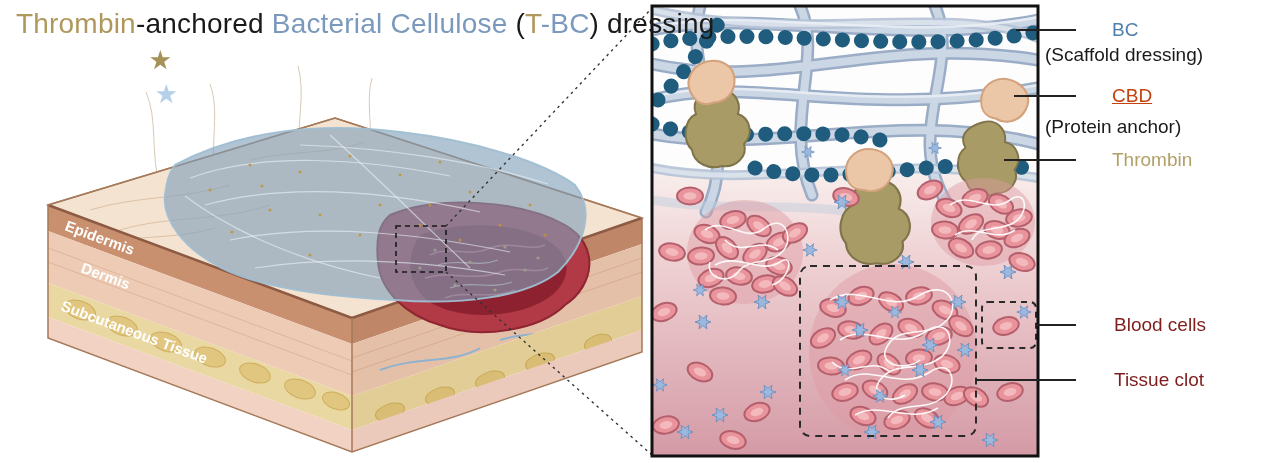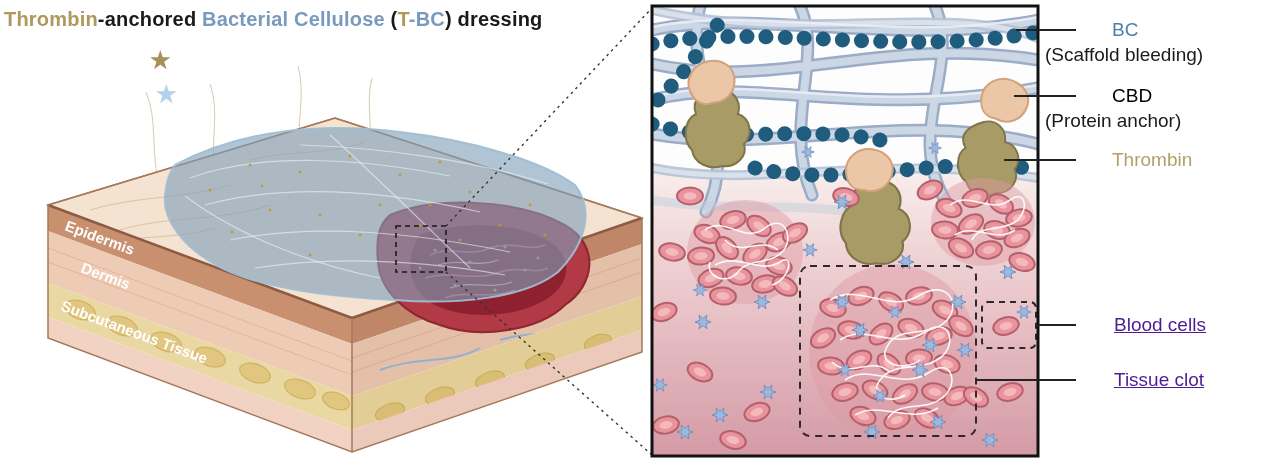--- a/index.html
+++ b/index.html
@@ -1,26 +1,26 @@
 <!DOCTYPE html>
 <html><head>
 <meta charset="utf-8">
 <style>
   html,body{margin:0;padding:0;background:#ffffff;}
   .stage{position:relative;width:1268px;height:463px;background:#ffffff;
          font-family:"Liberation Sans",sans-serif;overflow:hidden;}
   .abs{position:absolute;}
-  .title{left:4px;top:8px;font-size:20px;font-weight:700;letter-spacing:.2px;white-space:nowrap;}
+  .title{left:16px;top:8px;font-size:28px;font-weight:400;letter-spacing:.2px;white-space:nowrap;}
   .t-tan{color:#b0985c;} .t-blue{color:#7b99bd;} .t-black{color:#1a1a1a;}
   .legend-item{display:flex;align-items:center;gap:9px;font-size:17.5px;font-weight:600;color:#111;}
   .legend-star{font-size:23px;line-height:1;transform:translateY(-1px);}
   .star-tan{color:#a69257;} .star-blue{color:#b7d0ea;}
   .plabel-name{font-size:19px;font-weight:400;white-space:nowrap;margin-left:32px;}
   .plabel-desc{font-size:19px;font-weight:400;color:#1a1a1a;white-space:nowrap;}
-  .name-bc{color:#4d7fae;} .name-cbd{color:#000000;} .name-thrombin{color:#b2a067;} .name-black{color:#4c1d95;text-decoration:underline;}
+  .name-bc{color:#4d7fae;} .name-cbd{color:#c2410c;text-decoration:underline;} .name-thrombin{color:#b2a067;} .name-black{color:#7f1d1d;}
   svg{display:block;}
 </style>
 </head>
 <body>
 
 <div class="stage">
 
   <svg class="abs" style="left:0;top:0" width="1268" height="463" viewBox="0 0 1268 463">
     <defs>
       <linearGradient id="pinkGrad" x1="0" y1="0" x2="0" y2="1">
@@ -374,24 +374,24 @@
   </div>
 
   <div class="abs legend-item" style="left:150px;top:50px">
     <span class="legend-star star-tan">★</span>
   </div>
   <div class="abs legend-item" style="left:156px;top:84px">
     <span class="legend-star star-blue">★</span>
   </div>
 
   <div class="abs plabel-name name-bc" style="left:1080px;top:19px">BC</div>
-  <div class="abs plabel-desc" style="left:1045px;top:44px">(Scaffold bleeding)</div>
+  <div class="abs plabel-desc" style="left:1045px;top:44px">(Scaffold dressing)</div>
 
   <div class="abs plabel-name name-cbd" style="left:1080px;top:85px">CBD</div>
-  <div class="abs plabel-desc" style="left:1045px;top:110px">(Protein anchor)</div>
+  <div class="abs plabel-desc" style="left:1045px;top:116px">(Protein anchor)</div>
 
   <div class="abs plabel-name name-thrombin" style="left:1080px;top:149px">Thrombin</div>
 
   <div class="abs plabel-name name-black" style="left:1082px;top:314px">Blood cells</div>
 
   <div class="abs plabel-name name-black" style="left:1082px;top:369px">Tissue clot</div>
 
 </div>
 
 </body></html>

